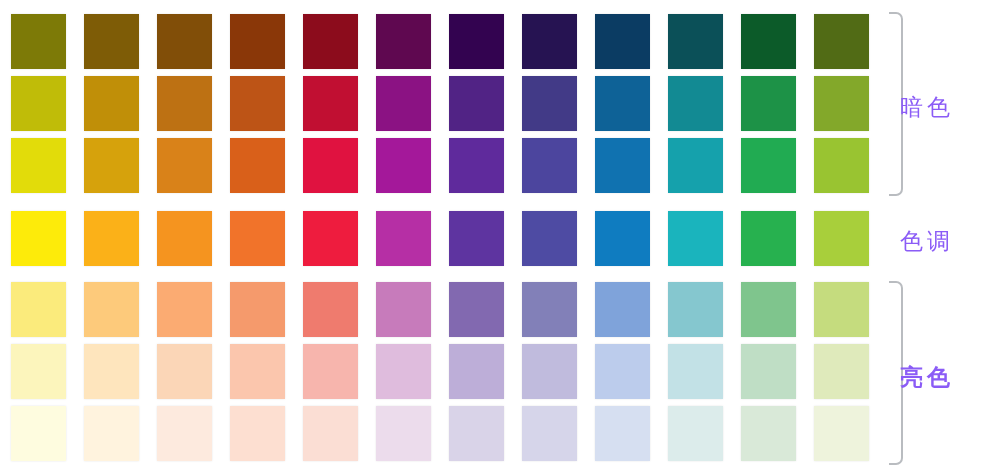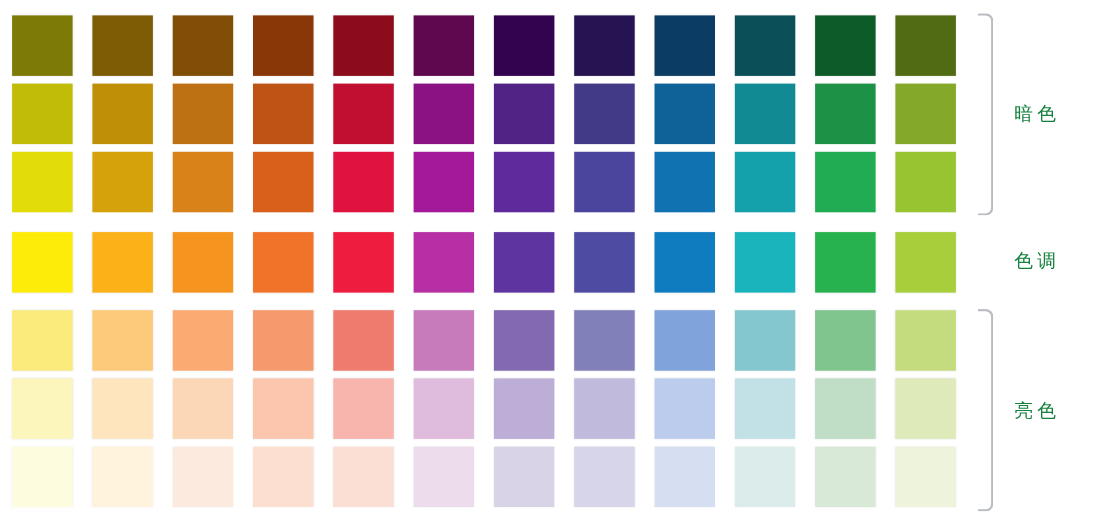--- a/index.html
+++ b/index.html
@@ -64,30 +64,30 @@
     border-bottom: 2px solid #b9bcc0;
     border-radius: 0 7px 7px 0;
     box-sizing: border-box;
   }
   .bracket-dark  { left: 889px; top: 12px;  height: 184px; }
   .bracket-light { left: 889px; top: 281px; height: 184px; }
 
   
   .side-label {
     position: absolute;
-    left: 922px;
+    left: 900px;
     font-family: "DejaVu Sans", "Liberation Sans", sans-serif;
-    font-size: 17px;
+    font-size: 23px;
     letter-spacing: 4px;
-    color: #15803d;
+    color: #8b5cf6;
     white-space: nowrap;
   }
   .label-dark  { top: 92px; }
   .label-tone  { top: 226px; }
-  .label-light { top: 362px; }
+  .label-light { top: 362px; font-weight: bold; }
 </style>
 </head>
 <body>
 
 <div id="palette-page">
 
   <div class="grid-wrap">
 
     <div class="band band-dark">
       <div class="swatch-row">

